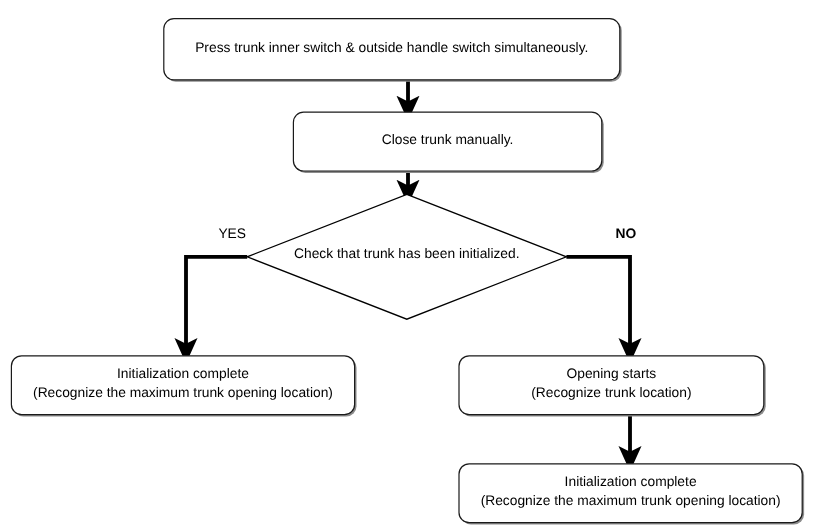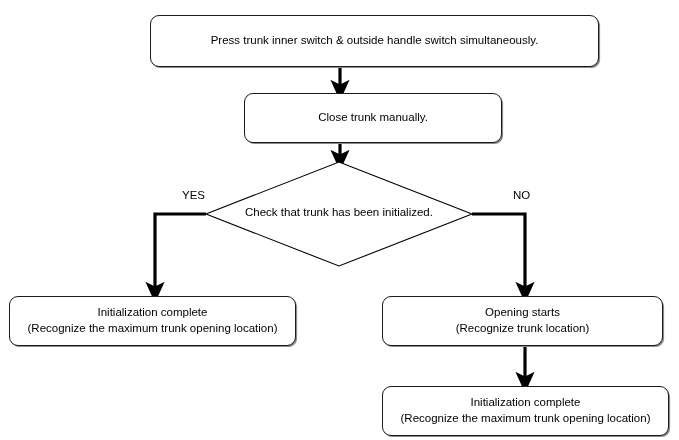--- a/index.html
+++ b/index.html
@@ -86,46 +86,46 @@
 
     <polygon points="339,162 472,214 339,266 206,214" fill="#ffffff" stroke="#000000" stroke-width="1.1"></polygon>
 
     <path d="M 206 214 L 155 214 L 155 292" fill="none" stroke="#000000" stroke-width="3.2" marker-end="url(#arrowhead)"></path>
 
     <path d="M 472 214 L 525 214 L 525 292" fill="none" stroke="#000000" stroke-width="3.2" marker-end="url(#arrowhead)"></path>
 
     <line x1="525" y1="346" x2="525" y2="382" stroke="#000000" stroke-width="3.2" marker-end="url(#arrowhead)"></line>
   </svg>
 
-  <div class="node rounded" style="left:150px; top:15px; width:449px; height:52px;">
+  <div class="node rounded" style="left:136px; top:15px; width:381px; height:52px;">
     <span class="lines">Press trunk inner switch &amp; outside handle switch simultaneously.</span>
   </div>
 
   <div class="node rounded" style="left:212px; top:93px; width:258px; height:50px;margin-left:32px;">
     <span class="lines">Close trunk manually.</span>
   </div>
 
   <div class="diamond-label" style="left:206px; top:206px; width:266px;">
     <span>Check that trunk has been initialized.</span>
   </div>
 
   <div class="branch-label" style="left:158px; top:189px;">
     <span>YES</span>
   </div>
 
-  <div class="branch-label" style="left:489px; top:189px;">
+  <div class="branch-label" style="left:489px; top:189px;font-weight:bold;">
     <span>NO</span>
   </div>
 
   <div class="node rounded" style="left:9px; top:296px; width:287px; height:50px;">
     <span class="lines">Initialization complete
 (Recognize the maximum trunk opening location)</span>
   </div>
 
-  <div class="node rounded" style="left:382px; top:296px; width:281px; height:50px;">
+  <div class="node rounded" style="left:382px; top:296px; width:255px; height:50px;">
     <span class="lines">Opening starts
 (Recognize trunk location)</span>
   </div>
 
   <div class="node rounded" style="left:382px; top:386px; width:287px; height:50px;">
     <span class="lines">Initialization complete
 (Recognize the maximum trunk opening location)</span>
   </div>
 
 </div>

